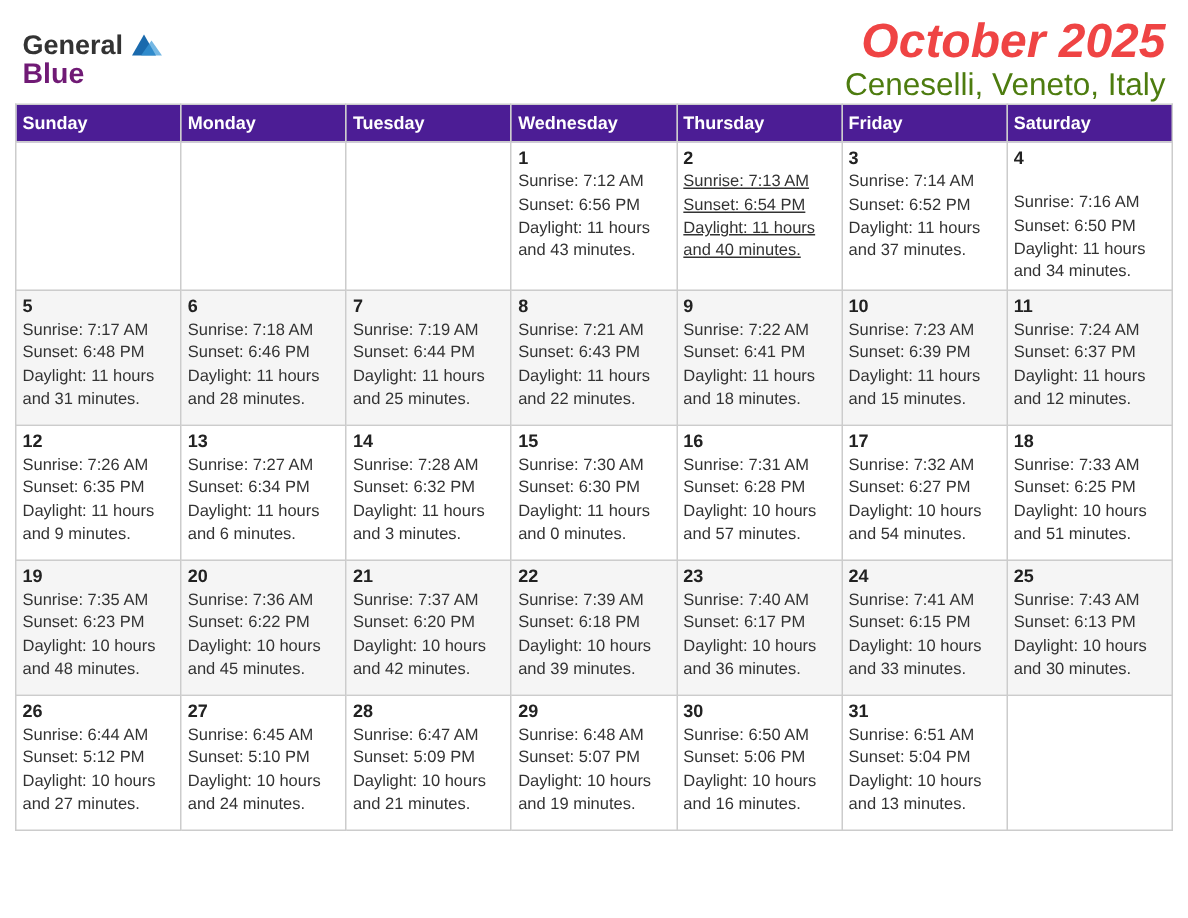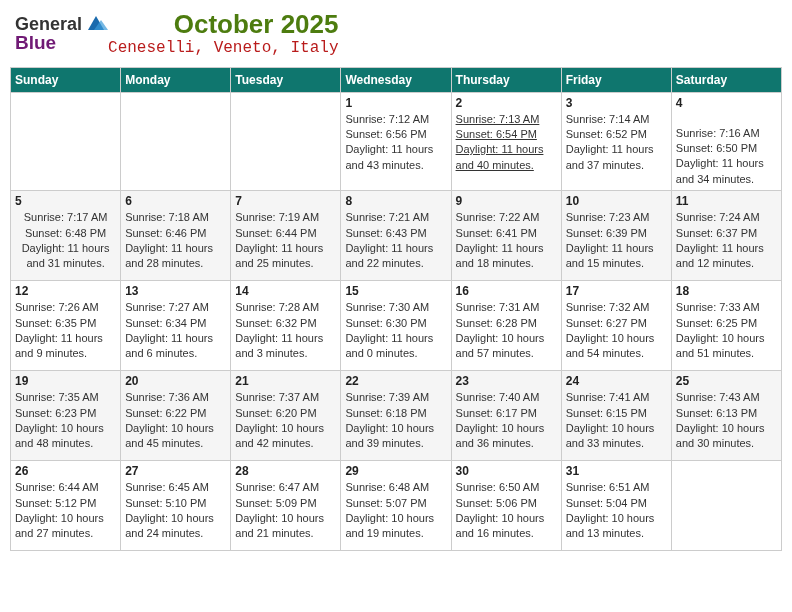--- a/index.html
+++ b/index.html
@@ -5,24 +5,25 @@
     * { box-sizing: border-box; margin: 0; padding: 0; }
     body {
       font-family: Arial, sans-serif;
       background: #fff;
       width: 792px;
       min-height: 612px;
       padding: 10px;
     }
     .header {
       display: flex;
-      justify-content: flex-start;
+      justify-content: space-between;
       align-items: center;
-      margin-bottom: 10px;
+      margin-bottom: 0;
       padding: 0 5px;
+      gap: 27px;
     }
     .logo {
       display: flex;
       align-items: center;
     }
     .logo-text-general {
       font-size: 18px;
       font-weight: bold;
       color: #333;
     }
@@ -33,37 +34,37 @@
     }
     .logo-icon {
       width: 24px;
       height: 24px;
       margin-left: 2px;
     }
     .title-block {
       text-align: right;
     }
     .month-title {
-      font-size: 26px;
+      font-size: 32px;
       font-weight: bold;
+      color: #ef4444;
+      line-height: 1.1;
+      font-style: italic;
+    }
+    .location-title {
+      font-size: 21px;
       color: #4d7c0f;
-      line-height: 1.1;
-    }
-    .location-title {
-      font-size: 16px;
-      color: #b91c1c;
-      font-family: Liberation Mono, monospace;
     }
     table {
       width: 100%;
       border-collapse: collapse;
       table-layout: fixed;
     }
     th {
-      background-color: #0f766e;
+      background-color: #4c1d95;
       color: #fff;
       text-align: left;
       padding: 5px 4px;
       font-size: 12px;
       border: 1px solid #ccc;
     }
     td {
       border: 1px solid #ccc;
       vertical-align: top;
       padding: 3px 4px;
@@ -153,21 +154,21 @@
           <div class="day-number">4</div>
           <div class="day-info" style="white-space: pre-line; margin-top: 16px;">Sunrise: 7:16 AM
 Sunset: 6:50 PM
 Daylight: 11 hours
 and 34 minutes.</div>
         </td>
       </tr>
       <tr>
         <td>
           <div class="day-number">5</div>
-          <div class="day-info" style="white-space: pre-line; text-align: center;">Sunrise: 7:17 AM
+          <div class="day-info" style="white-space: pre-line;">Sunrise: 7:17 AM
 Sunset: 6:48 PM
 Daylight: 11 hours
 and 31 minutes.</div>
         </td>
         <td>
           <div class="day-number">6</div>
           <div class="day-info" style="white-space: pre-line;">Sunrise: 7:18 AM
 Sunset: 6:46 PM
 Daylight: 11 hours
 and 28 minutes.</div>

